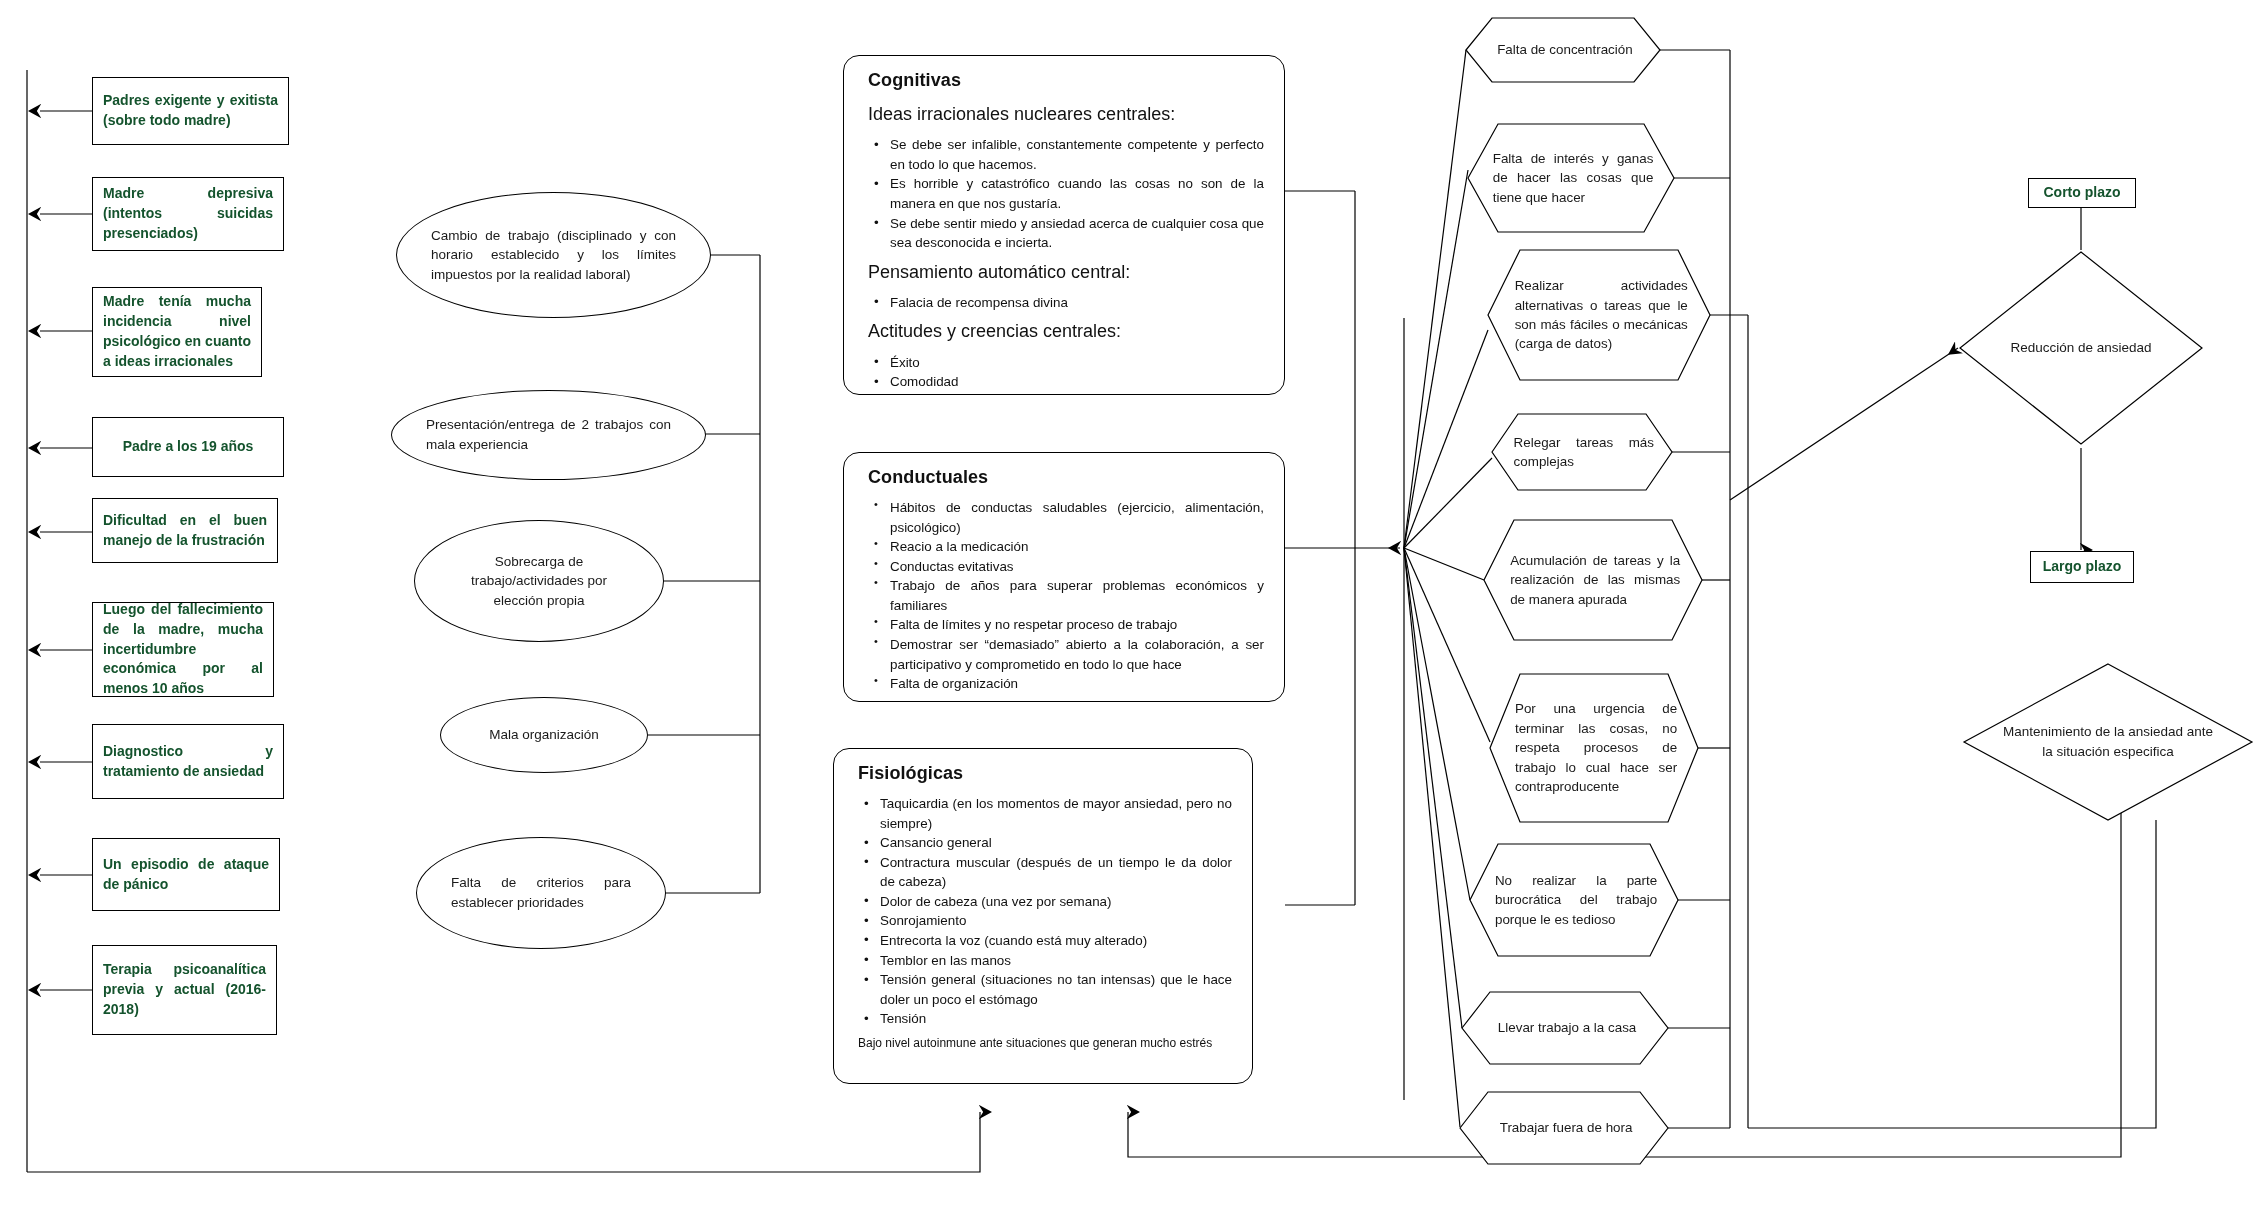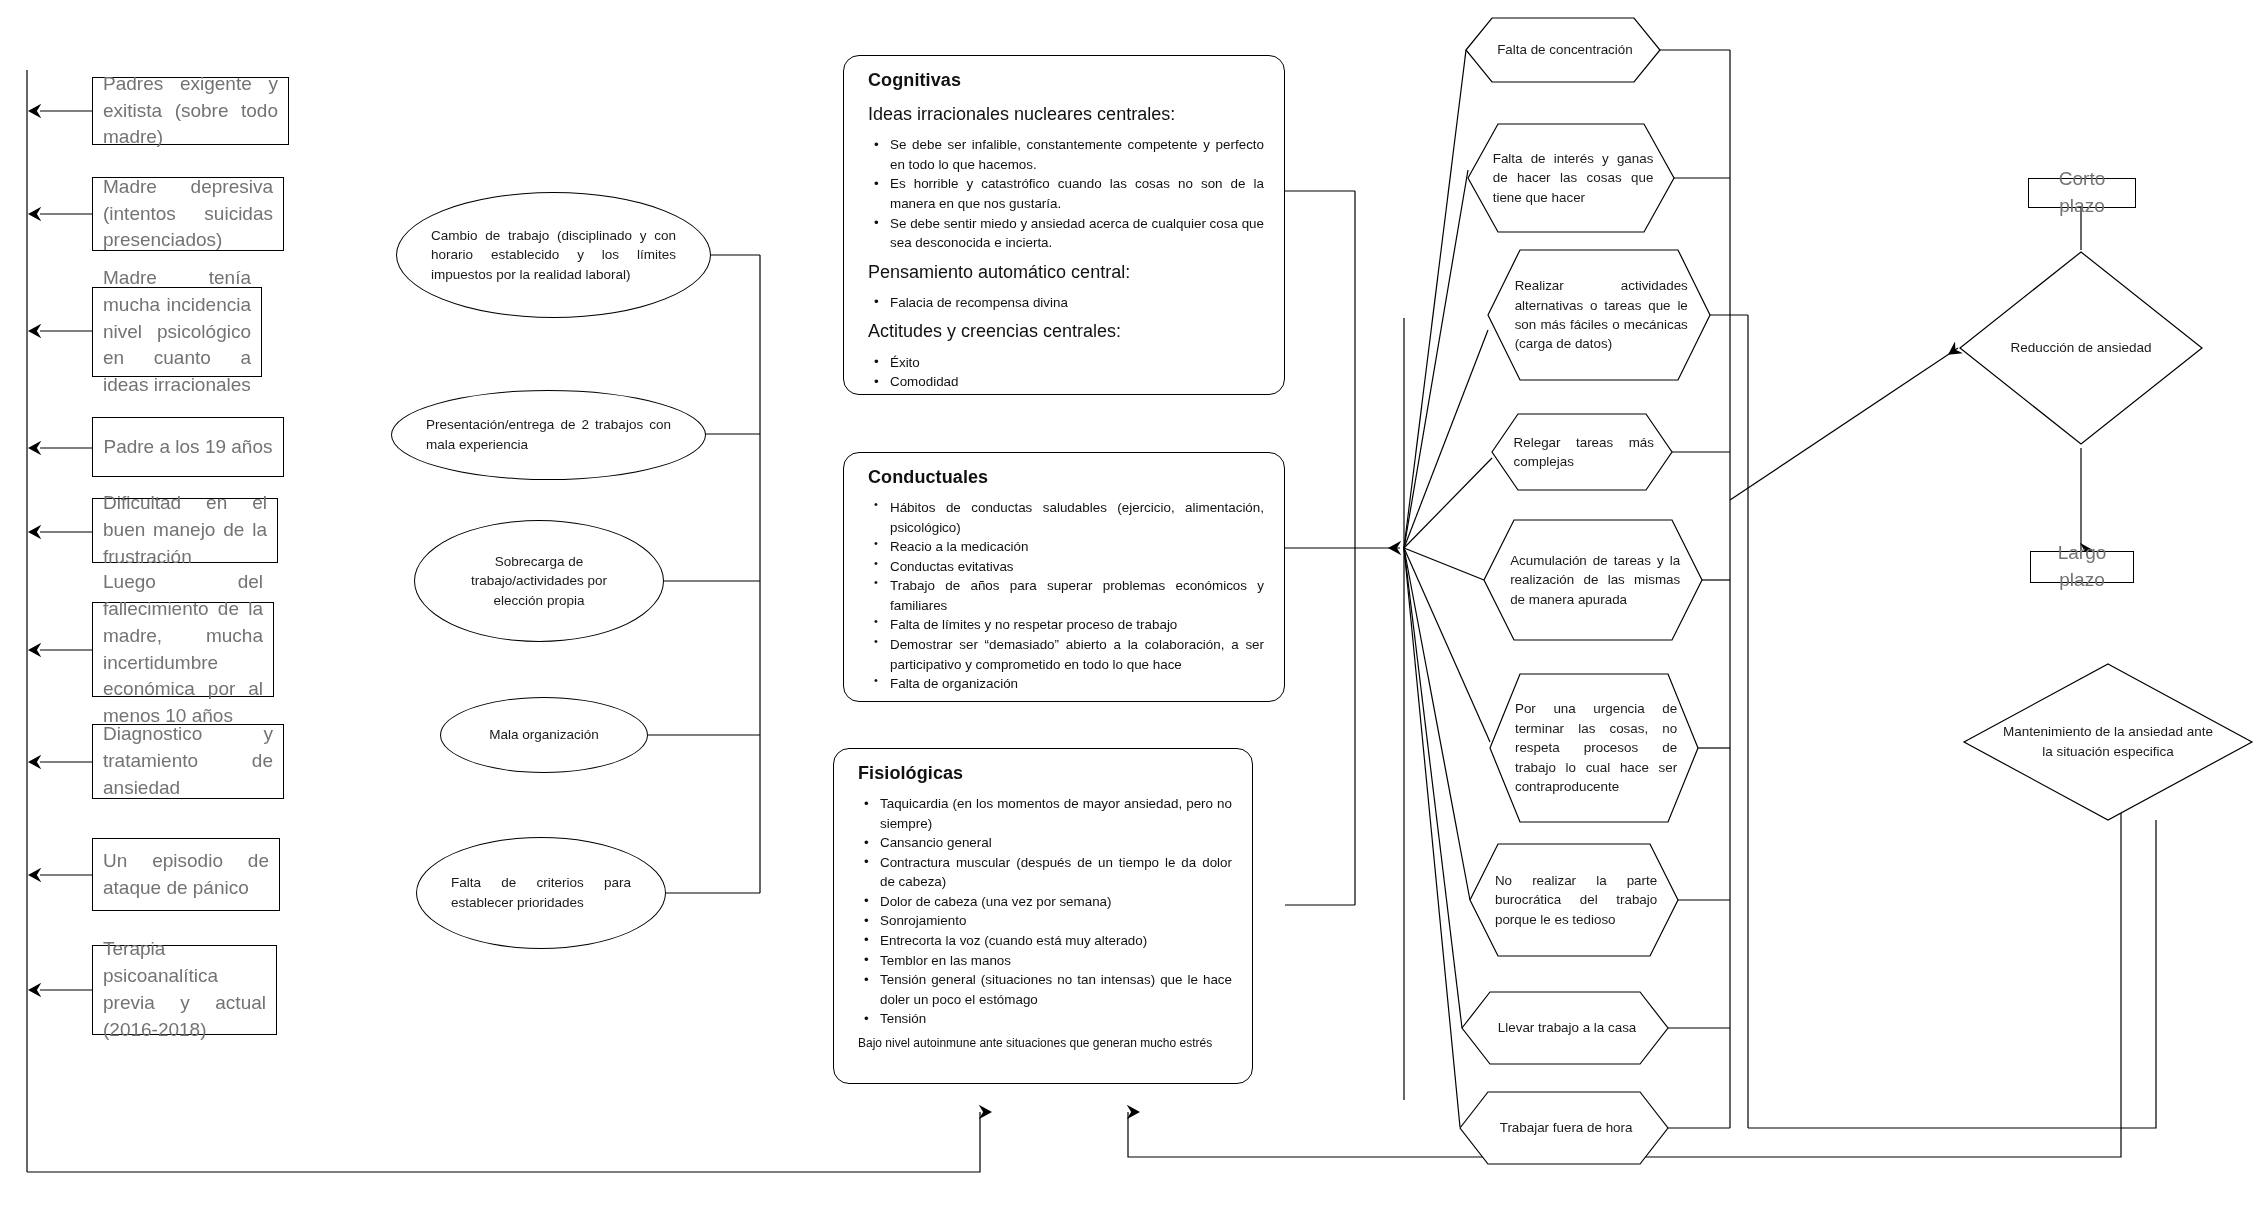--- a/index.html
+++ b/index.html
@@ -29,23 +29,24 @@
     align-items: center;
   }
   
   .rect {
     border: 1px solid #000;
     background: #fff;
     padding: 4px 10px;
   }
   .rect .txt {
     width: 100%;
-    font-size: 19px;
+    font-size: 14px;
     line-height: 1.42;
-    color: #737373;
+    color: #14532d;
+    font-weight: bold;
   }
   .rect.just .txt { text-align: justify; text-align-last: left; }
   .rect.ctr .txt { text-align: center; }
 
   
   .ellipse {
     border: 1px solid #000;
     background: #fff;
     border-radius: 50%;
     padding: 6px 34px;

